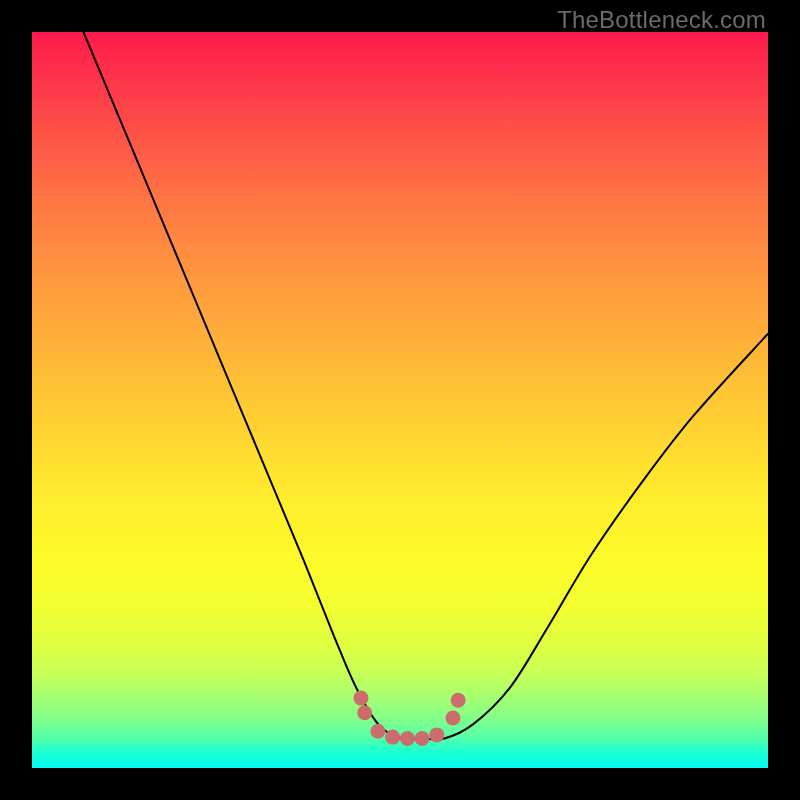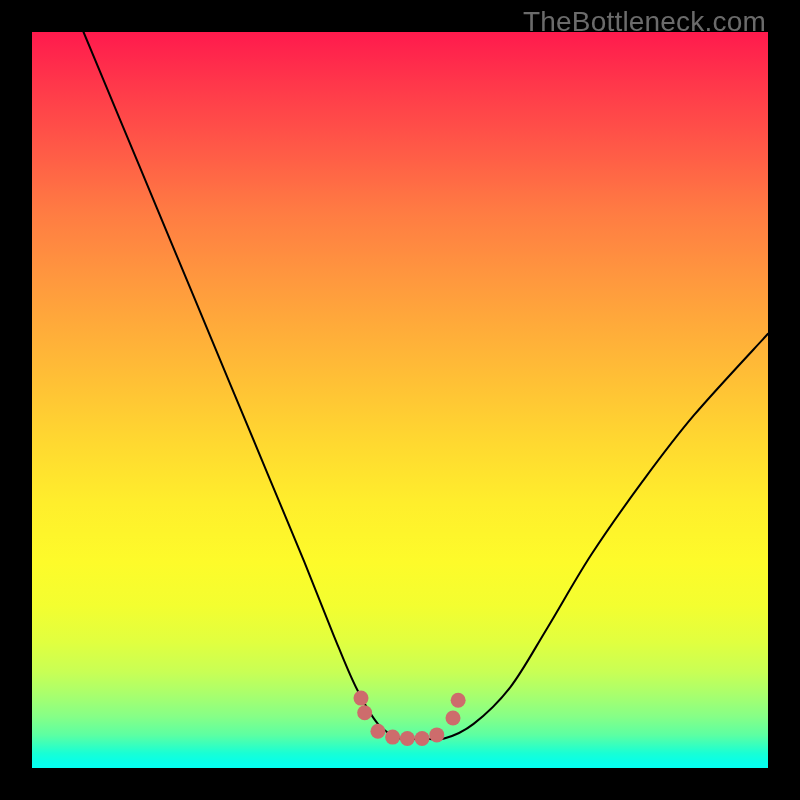--- a/index.html
+++ b/index.html
@@ -45,21 +45,21 @@
       #34ffc0 97%,
       #18ffd5 98%,
       #0affe6 99%,
       #05fff2 100%);
   }
   .watermark {
     position: absolute;
     top: 6px;
     right: 34px;
     color: #6b6b6b;
-    font-size: 28px;
+    font-size: 24px;
     letter-spacing: 0.2px;
   }
   svg.curve {
     position: absolute;
     top: 0;
     left: 0;
     width: 736px;
     height: 736px;
   }
 </style>

